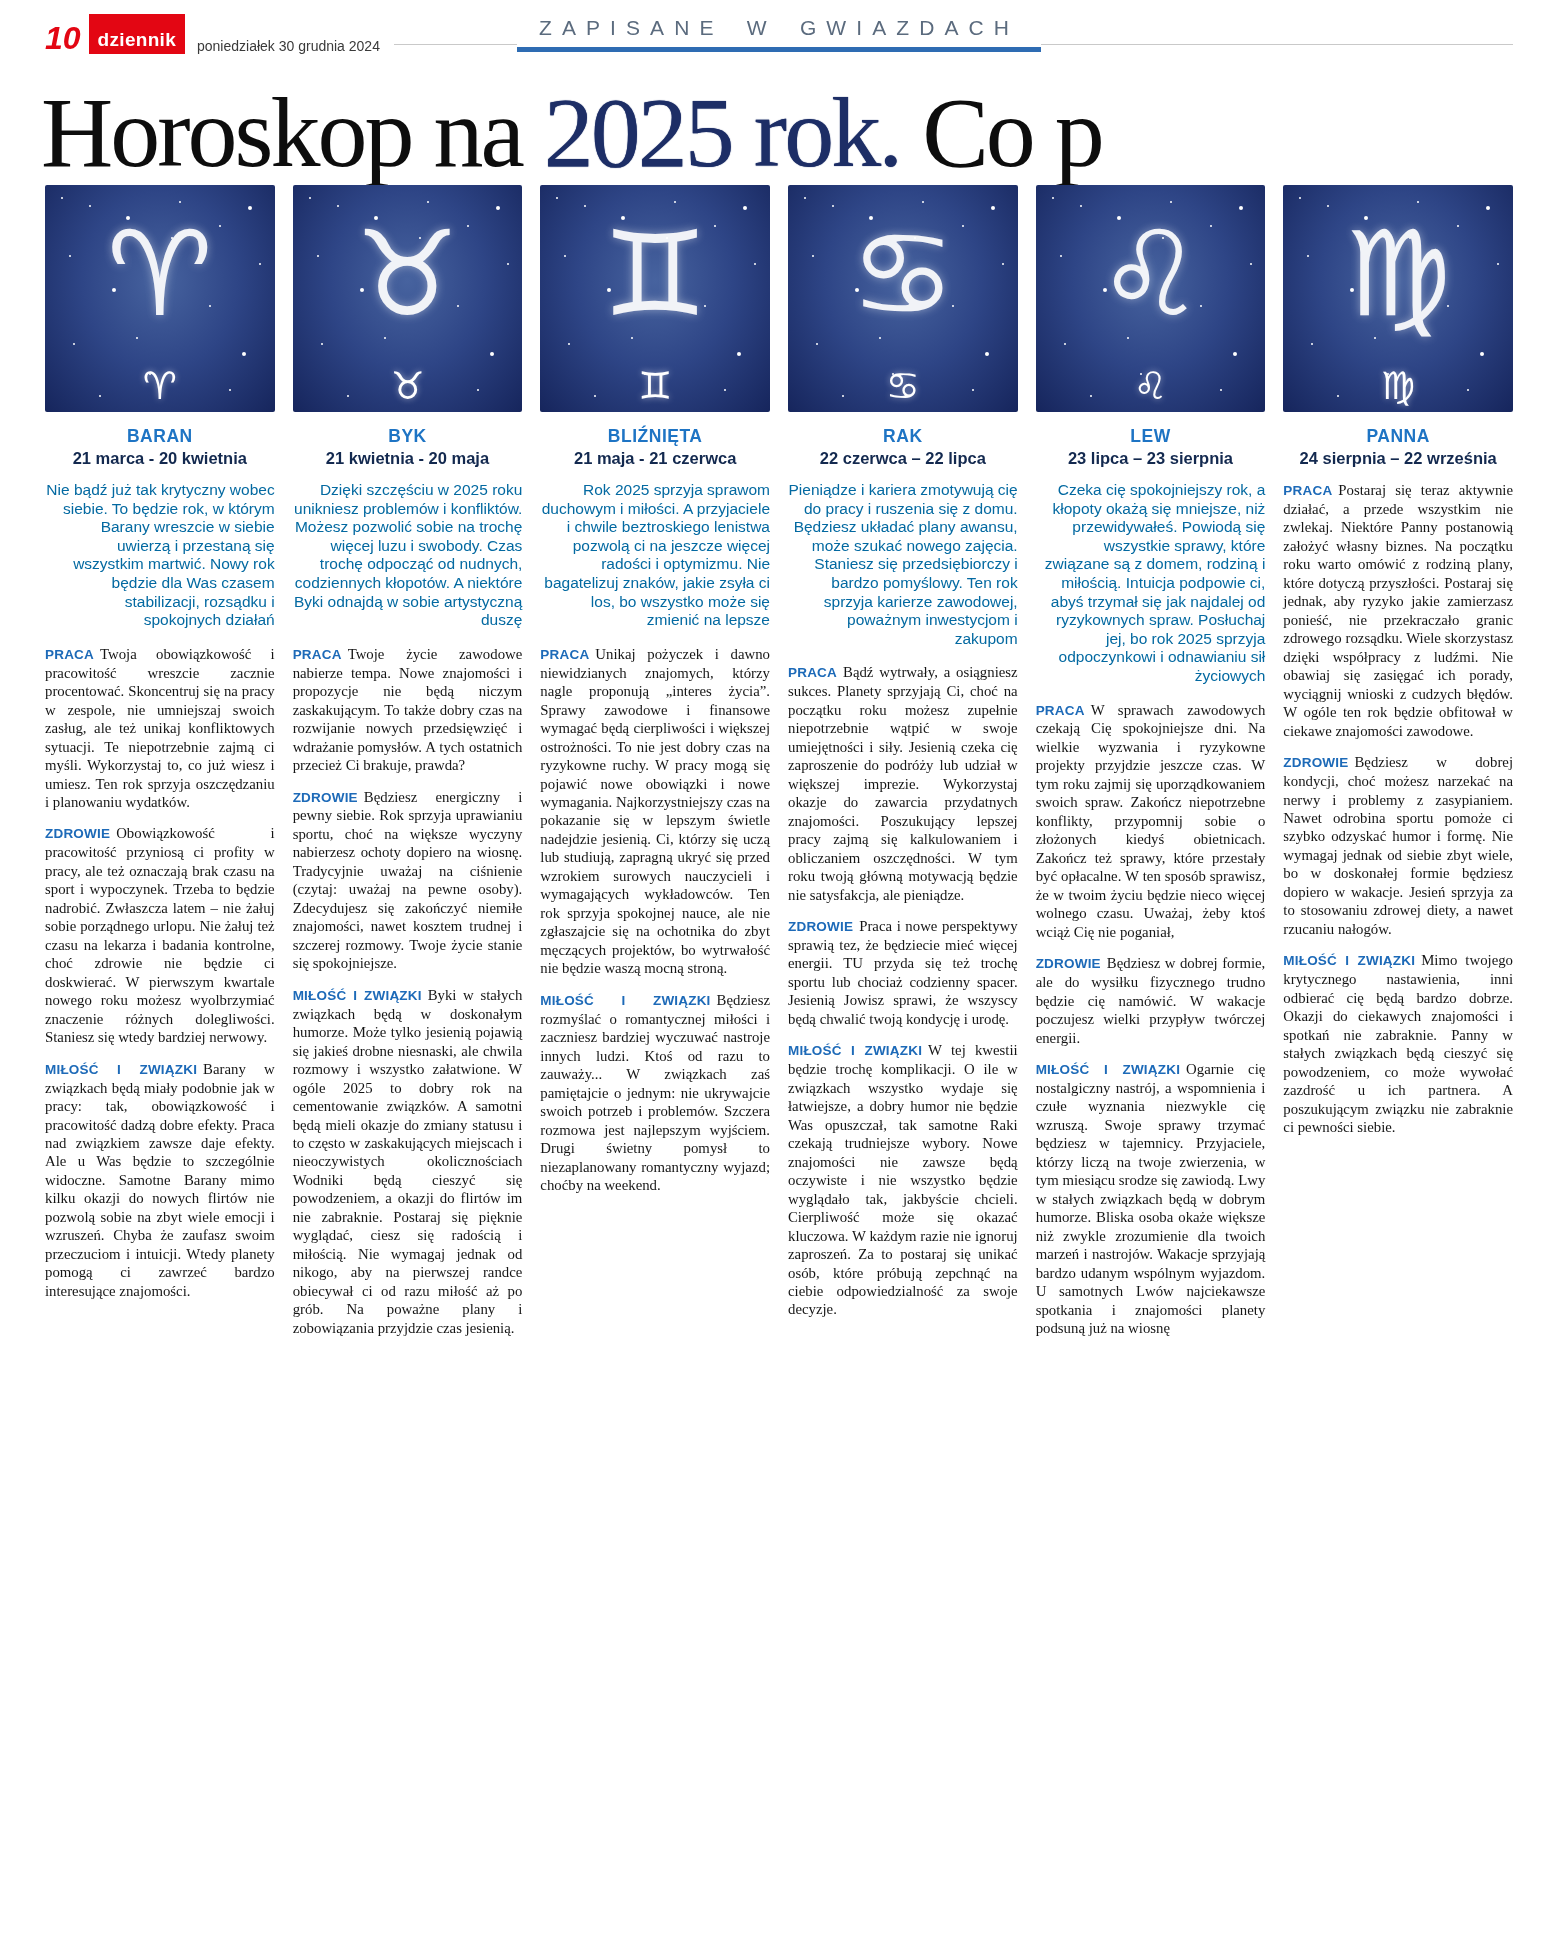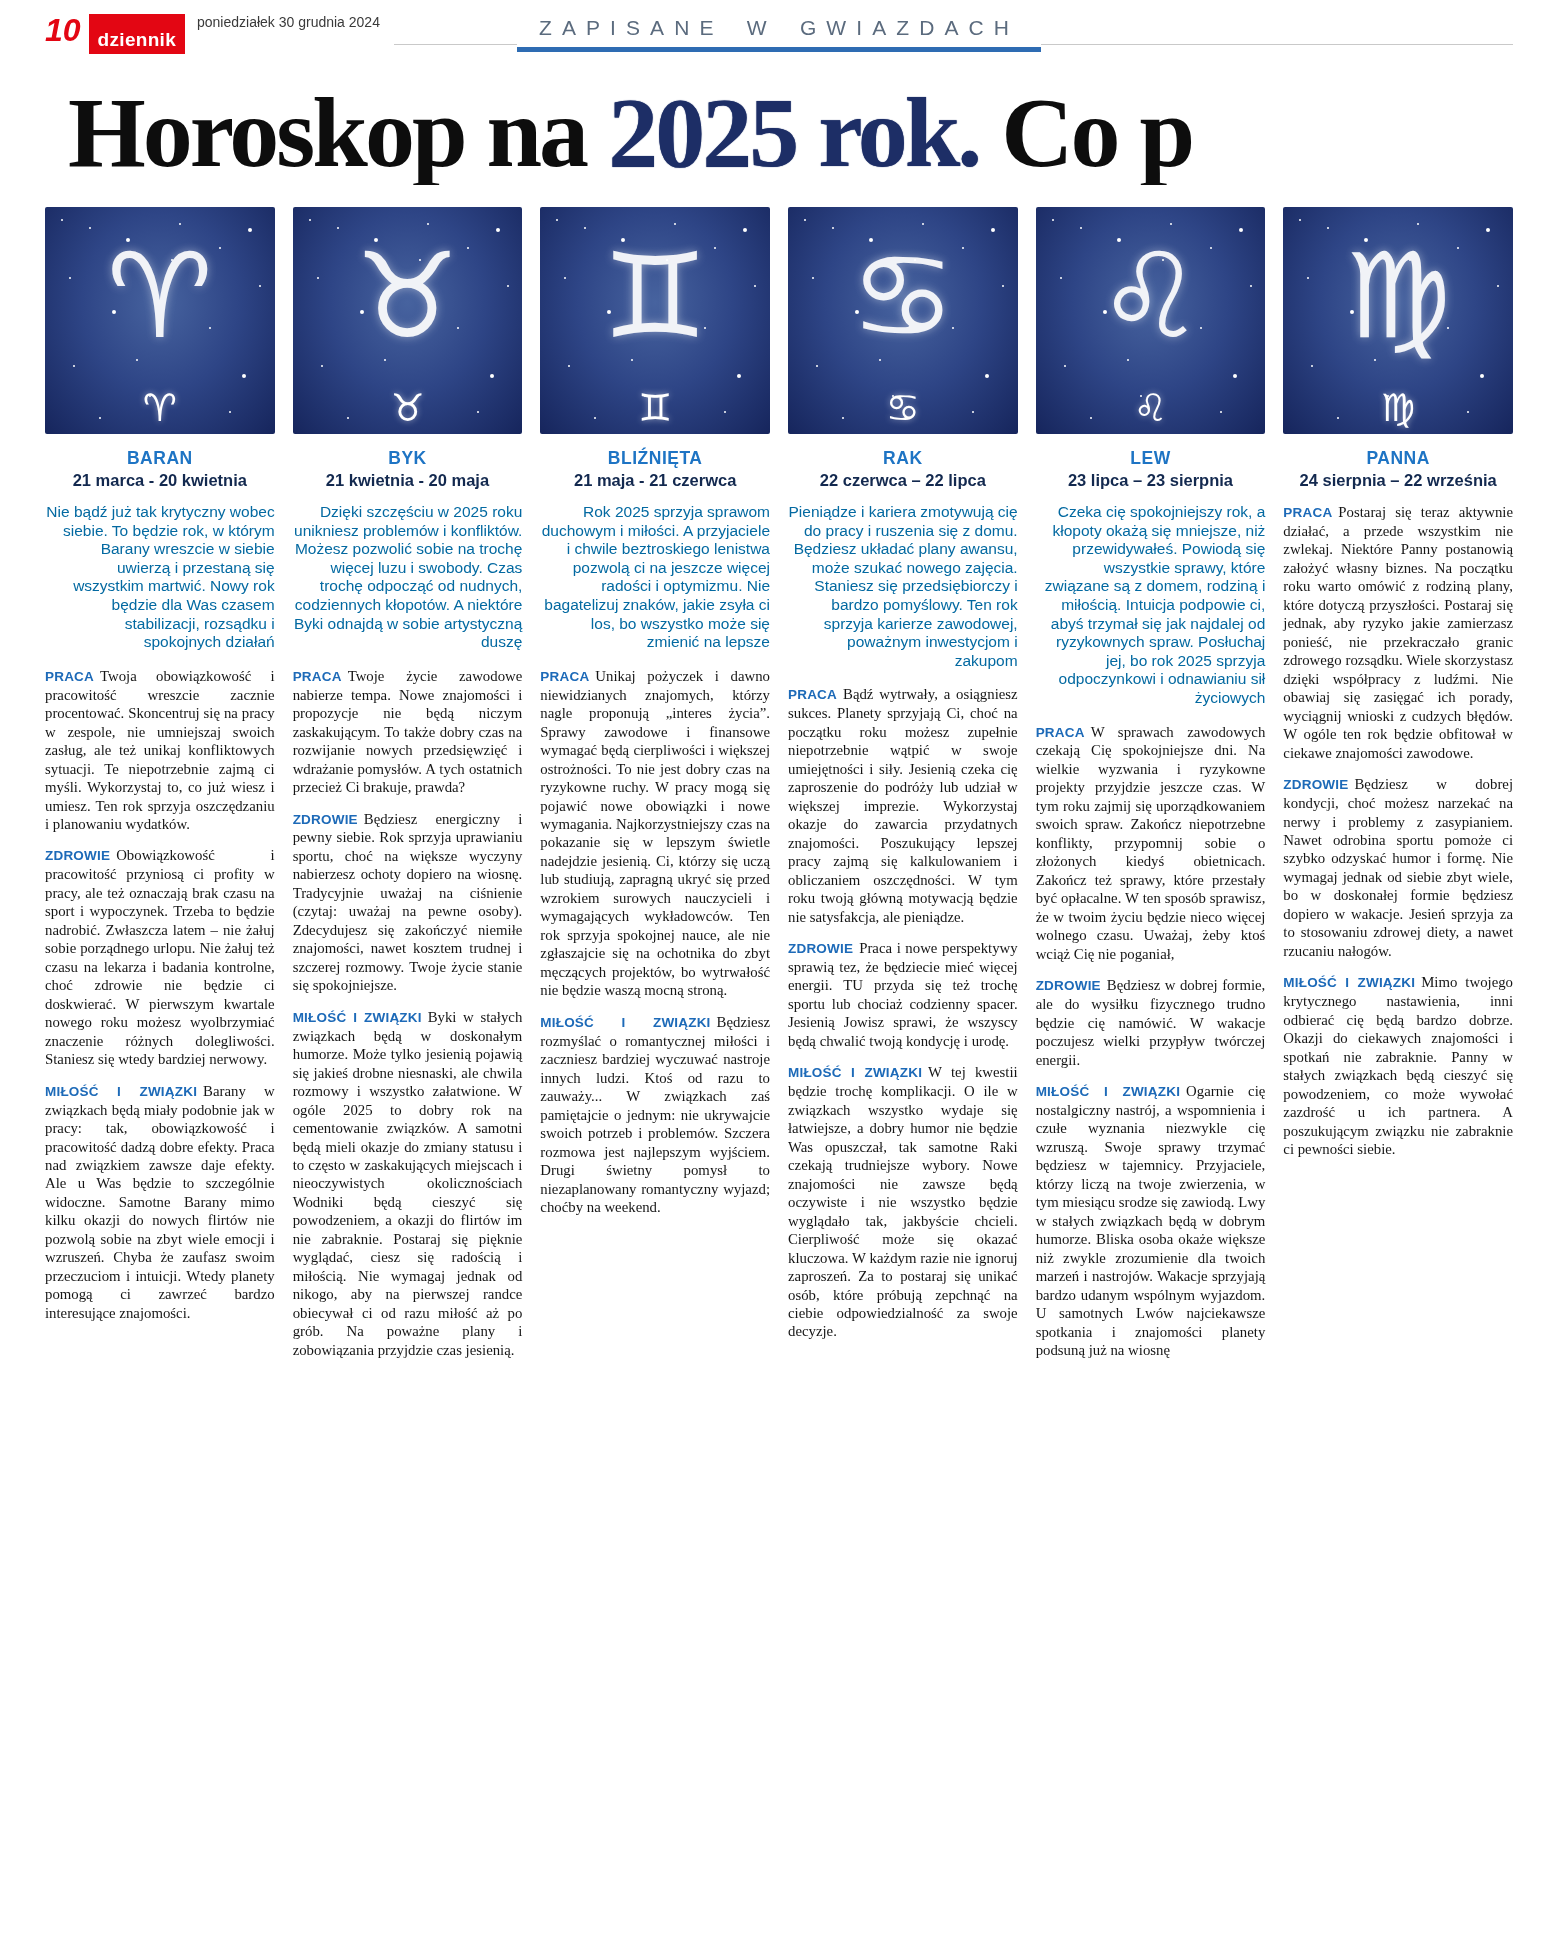--- a/index.html
+++ b/index.html
@@ -1,31 +1,31 @@
 <!DOCTYPE html>
 <html lang="pl"><head>
 <meta charset="utf-8">
 <style>
   html,body{margin:0;padding:0;background:#e9e9e9;}
   .page{position:relative;width:1558px;height:1947px;margin:0 auto;background:#fff;overflow:hidden;
         font-family:"Liberation Sans",sans-serif;}
   
   .masthead{position:relative;height:64px;padding:14px 45px 0;}
-  .mast-left{position:relative;z-index:2;display:inline-flex;align-items:flex-start;gap:8px;background:#fff;padding-right:14px;}
+  .mast-left{position:relative;z-index:2;display:inline-flex;align-items:flex-end;gap:8px;background:#fff;padding-right:14px;}
   .logo-num{color:#e30613;font-weight:800;font-size:32px;line-height:1;font-style:italic;}
   .logo-box{background:#e30613;color:#fff;font-weight:700;font-size:19px;line-height:1;padding:16px 9px 5px;letter-spacing:.3px;}
   .mast-date{color:#3a3a3a;font-size:14px;margin-left:4px;}
   .kicker-wrap{position:absolute;left:0;right:0;top:14px;text-align:center;z-index:1;}
   .kicker-wrap::before{content:"";position:absolute;left:45px;right:45px;top:30px;height:1px;background:#c9c9c9;}
   .kicker{position:relative;display:inline-block;background:#fff;padding:2px 22px 7px;
           color:#5b6b7e;font-size:21px;font-weight:500;letter-spacing:.48em;word-spacing:.35em;
           border-bottom:5px solid #2e6cb3;}
   
-  .headline{margin:2px 0 22px;padding-left:68px;white-space:nowrap;overflow:hidden;
-            font-family:"Liberation Serif",serif;font-weight:700;font-size:100px;line-height:1.05;
+  .headline{margin:2px 0 0;padding-left:41px;white-space:nowrap;overflow:hidden;
+            font-family:"Liberation Serif",serif;font-weight:400;font-size:100px;line-height:1.05;
             letter-spacing:-3px;color:#0d0d0d;}
   .hl-blue{color:#1d2e66;text-shadow:0 0 1px #1d2e66;}
   
   .cols{display:grid;grid-template-columns:repeat(6,1fr);column-gap:18px;padding:0 45px;}
   .tile{position:relative;height:227px;overflow:hidden;border-radius:2px;
         background:radial-gradient(ellipse at 50% 42%, #47639f 0%, #2e4586 48%, #16255c 100%);}
   .tile::after{content:"";position:absolute;left:16px;top:12px;width:2px;height:2px;border-radius:50%;background:#fff;
       box-shadow:28px 8px 0 0 #fff,66px 20px 0 1px #fff,118px 4px 0 0 #fff,158px 28px 0 0 #fff,
                  188px 10px 0 1px #fff,8px 58px 0 0 #fff,198px 66px 0 0 #fff,52px 92px 0 1px #fff,
                  148px 108px 0 0 #fff,12px 146px 0 0 #fff,182px 156px 0 1px #fff,88px 176px 0 0 #fff,

